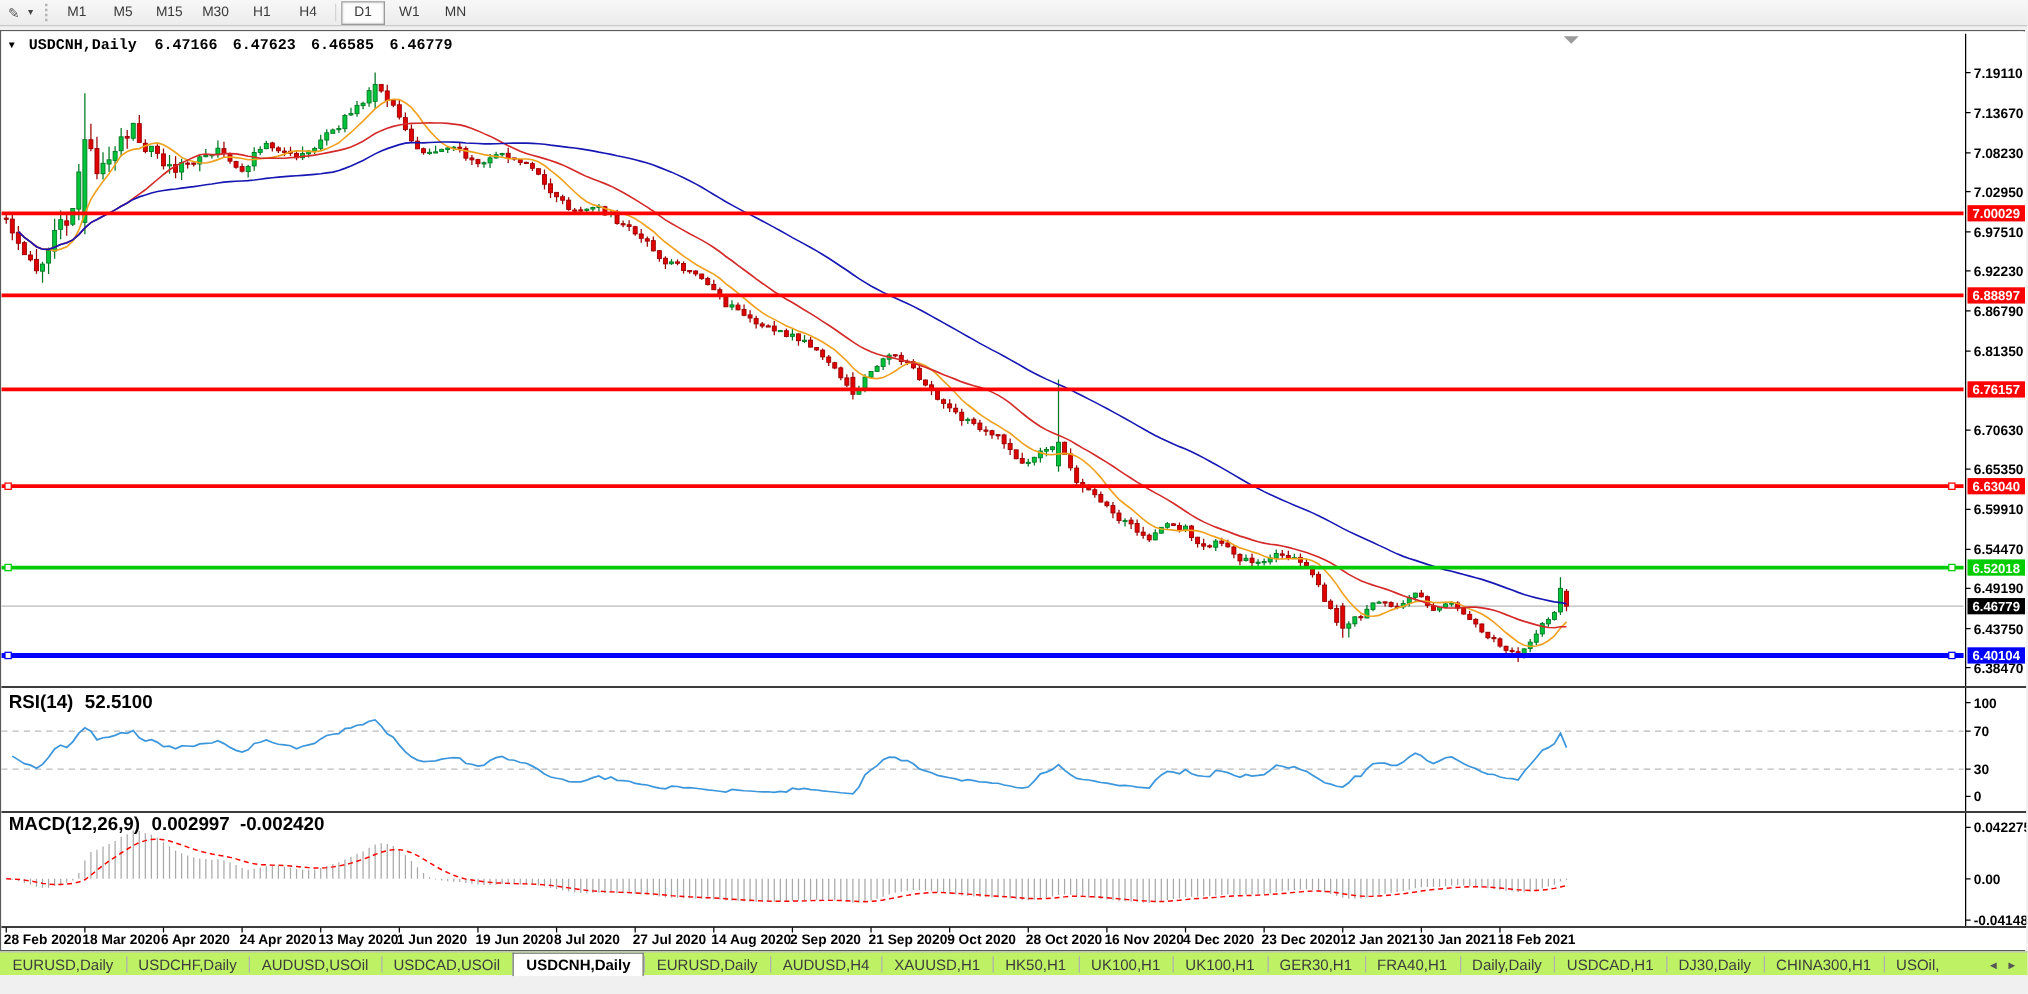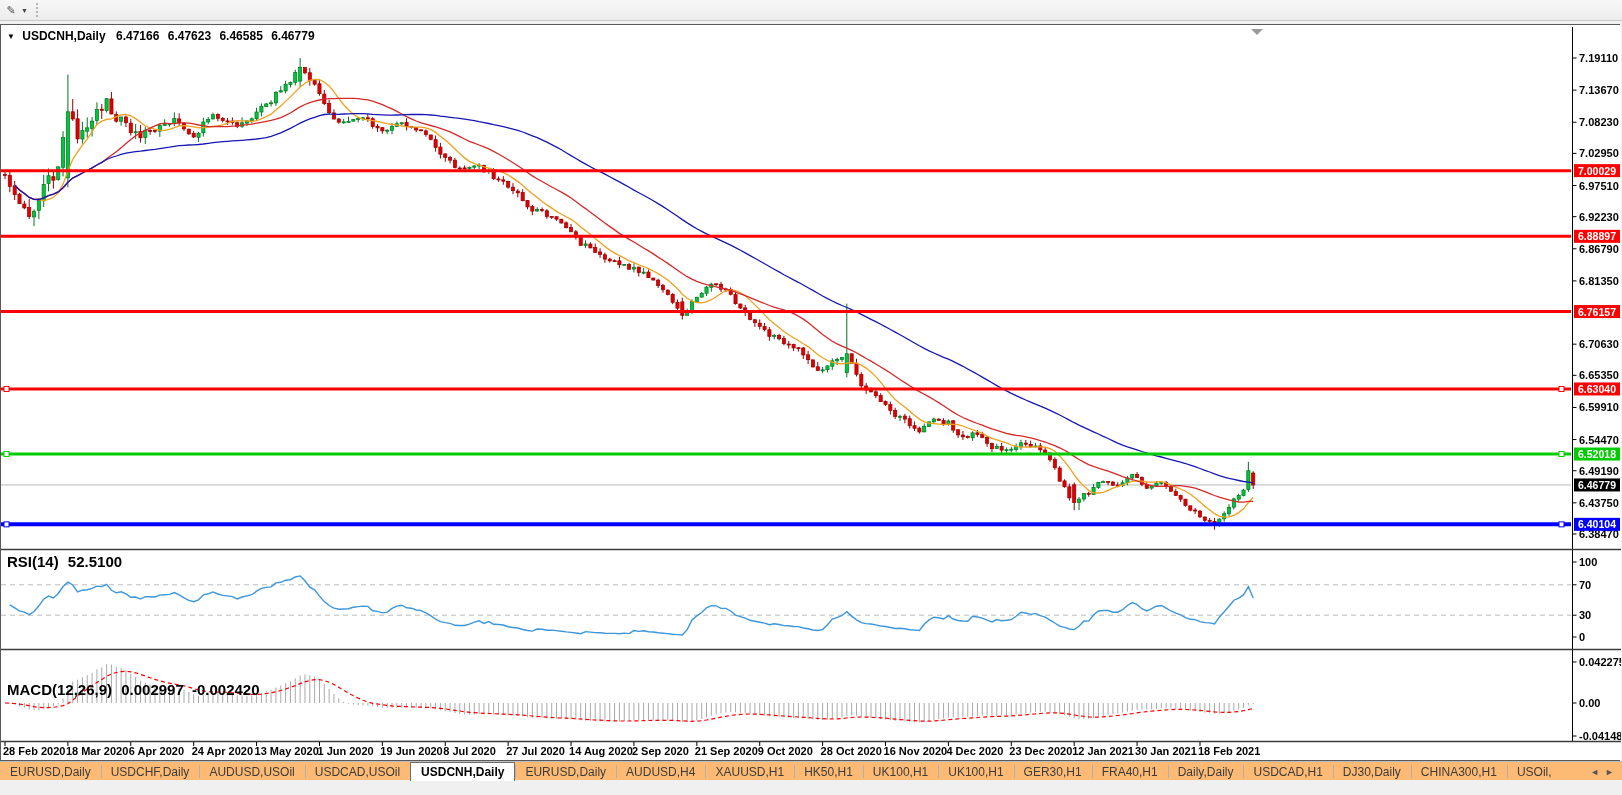--- a/index.html
+++ b/index.html
@@ -11,39 +11,51 @@
   .dd-arrow{font-size:7px;color:#444;margin:0 3px 0 1px;}
   .grip{height:14px;border-left:2px dotted #b5b5b5;margin:0 5px;}
   .tf-btn{min-width:27px;height:17px;line-height:17px;text-align:center;padding:0 3px;margin:0 1px;border:1px solid transparent;
     color:#3a3a3a;cursor:default;}
   .tf-btn.active{background:#fdfdfd;border:1px solid #9a9a9a;box-shadow:inset 0 0 2px #ccc;}
   .tf-sep{height:14px;border-left:1px solid #d4d4d4;margin:0 3px;}
   
   .chart-window{position:absolute;left:0;top:24px;width:1620px;height:737px;background:#fff;border:1px solid #5a5a5a;box-sizing:border-box;}
   .chart-window svg{position:absolute;left:0;top:0;}
   .ov{position:absolute;color:#000;white-space:nowrap;z-index:5;}
-  .title-row{left:6px;top:4px;font-size:12px;font-weight:600;}
+  .title-row{left:6px;top:4px;font-size:12px;font-weight:600;font-family:Liberation Mono, monospace;}
   .title-row .tri{font-size:8px;vertical-align:1px;margin-right:4px;}
   .ind-label{font-size:15px;font-weight:600;}
   
-  .tabbar{position:absolute;left:0;top:761px;width:1622px;height:19px;background:#fdba74;border-top:1px solid #bdbdbd;
+  .tabbar{position:absolute;left:0;top:761px;width:1622px;height:19px;background:#bef264;border-top:1px solid #bdbdbd;
     display:flex;align-items:stretch;font-size:12px;color:#3c3c3c;overflow:hidden;}
   .tab{display:flex;align-items:center;padding:0 10px;cursor:default;position:relative;}
   .tab:not(.active):not(:first-child)::before{content:"";position:absolute;left:0;top:3px;bottom:3px;border-left:1px solid #b0b0b0;}
   .tab.active{background:#fff;border:1px solid #6e6e6e;border-bottom:none;font-weight:700;color:#000;z-index:2;}
   .tab-scroll{margin-left:auto;display:flex;align-items:center;gap:6px;padding:0 8px;color:#555;font-size:9px;}
   .statusbar{position:absolute;left:0;top:780px;width:1622px;height:15px;background:#f0f0f0;}
 </style>
 </head>
 <body>
 
 <div class="toolbar">
   <span class="tool-icon">✎</span>
   <span class="dd-arrow">▼</span>
   <span class="grip"></span>
+  <span id="tf-buttons" style="display:flex;align-items:center;">
+      <span class="tf-btn">M1</span>
+      <span class="tf-btn">M5</span>
+      <span class="tf-btn">M15</span>
+      <span class="tf-btn">M30</span>
+      <span class="tf-btn">H1</span>
+      <span class="tf-btn">H4</span>
+      <span class="tf-sep"></span>
+      <span class="tf-btn active">D1</span>
+      <span class="tf-btn">W1</span>
+      <span class="tf-btn">MN</span>
+    </span>
 </div>
 
 <div class="chart-window">
   <svg id="chart-svg" width="1620" height="735">
       <rect x="0" y="0" width="1620" height="735" fill="#ffffff"></rect>
       <line x1="1571.5" y1="2" x2="1571.5" y2="716" stroke="#000" stroke-width="1"></line>
       <line x1="0" y1="524.5" x2="1620" y2="524.5" stroke="#3c3c3c" stroke-width="1.6"></line>
       <line x1="0" y1="624.5" x2="1620" y2="624.5" stroke="#3c3c3c" stroke-width="1.6"></line>
       <line x1="0" y1="716.5" x2="1620" y2="716.5" stroke="#3c3c3c" stroke-width="1.6"></line>
       <defs>
@@ -968,21 +980,21 @@
     <span style="margin-left:5px;">6.47623</span>
     <span style="margin-left:5px;">6.46585</span>
     <span style="margin-left:5px;">6.46779</span>
   </div>
 
   <div class="ov ind-label" style="left:6px;top:528px;">
     <span>RSI(14)</span>
     <span style="margin-left:5px;">52.5100</span>
   </div>
 
-  <div class="ov ind-label" style="left:6px;top:656px;">
+  <div class="ov ind-label" style="left:6px;top:626px;">
     <span>MACD(12,26,9)</span>
     <span style="margin-left:5px;">0.002997</span>
     <span style="margin-left:4px;">-0.002420</span>
   </div>
 </div>
 
 <div class="tabbar">
   <span id="tabs-container" style="display:flex;align-items:stretch;">
       <span class="tab">EURUSD,Daily</span>
       <span class="tab">USDCHF,Daily</span>

